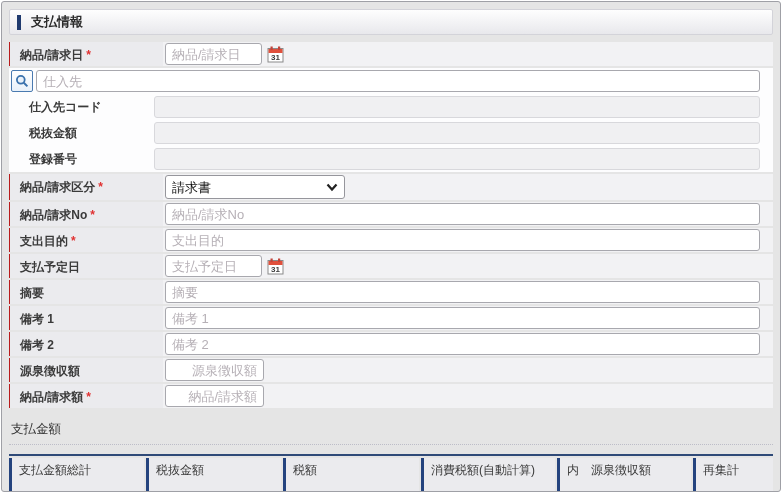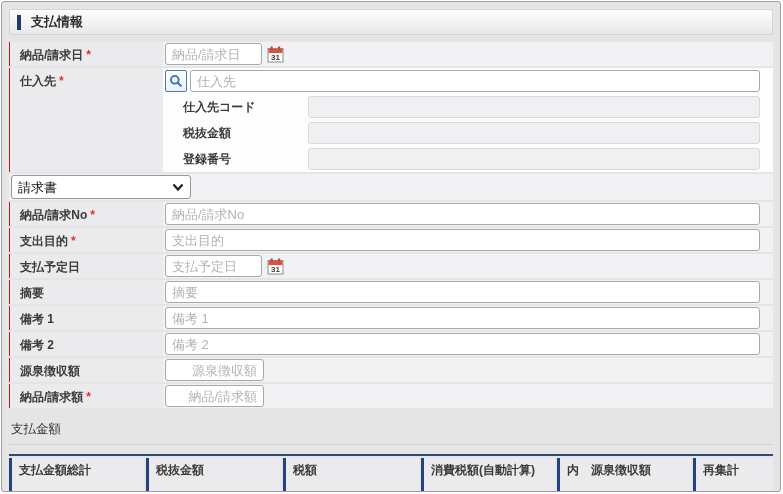--- a/index.html
+++ b/index.html
@@ -68,21 +68,21 @@
     padding:0;
   }
   
   .amount-title { margin:13px 2px 0; font-size:12.5px; font-weight:normal; color:#333; }
   .dotted-divider { border-bottom:1px dotted #bdbdc8; margin:6px 0 9px; }
   .amount-table { border-top:2px solid #2f4a78; border-bottom:2px solid #2f4a78;
     padding:2px 0 0; }
   .amount-head, .amount-body { display:flex; gap:2px; }
   .head-cell {
     background:#ebebee; border-left:3px solid #24437e;
-    padding:4px 0 12px 7px; font-size:12px; font-weight:bold; color:#3a3a3a;
+    padding:4px 0 12px 7px; font-size:12px; font-weight:normal; color:#3a3a3a;
   }
   .amount-body { padding:4px 0 5px; align-items:center; }
   .body-cell { padding:0 4px; }
   .c1{width:135px;} .c2{width:135px;} .c3{width:136px;}
   .c4{width:134px;} .c5{width:134px;} .c6{flex:1;}
   .amount-input {
     width:100%; height:20px; background:#f1f1f2; border:1px solid #c6c6cb;
     border-radius:3px; text-align:right; padding:0 6px; font-size:13px;
     color:#333; font-family:"Liberation Sans",sans-serif;
   }
@@ -113,23 +113,20 @@
             <rect x="1.5" y="3" width="14" height="4" fill="#e0503c"></rect>
             <rect x="3.5" y="0.5" width="2.2" height="3.5" fill="#c2443a"></rect>
             <rect x="11" y="0.5" width="2.2" height="3.5" fill="#c2443a"></rect>
             <text x="8.5" y="14" font-size="8" font-weight="bold" text-anchor="middle" fill="#3c3c3c" font-family="Liberation Sans, sans-serif">31</text>
           </svg>
         </button>
       </div>
     </div>
 
     <div class="row">
-      <div class="label-cell">
-        <span>仕入先</span><span class="req">*</span>
-      </div>
       <div class="data-cell block">
         <div class="supplier-main">
           <button class="search-btn">
             <svg width="14" height="14" viewBox="0 0 14 14">
               <circle cx="5.8" cy="5.8" r="3.9" fill="#eaf1f9" stroke="#3a72ad" stroke-width="1.8"></circle>
               <line x1="8.8" y1="8.8" x2="12.4" y2="12.4" stroke="#3a72ad" stroke-width="2"></line>
             </svg>
           </button>
           <input type="text" class="full required-input" style="flex: 1 1 0%;" placeholder="仕入先">
         </div>
@@ -142,20 +139,23 @@
           <span class="disabled-input"></span>
         </div>
         <div class="sub-row">
           <span class="sub-label">登録番号</span>
           <span class="disabled-input"></span>
         </div>
       </div>
     </div>
 
     <div class="row">
+      <div class="label-cell">
+        <span>納品/請求区分</span><span class="req">*</span>
+      </div>
       <div class="data-cell">
         <span class="select-wrap">
           <select>
             <option selected="">請求書</option>
           </select>
           <svg class="chevron" width="12" height="12" viewBox="0 0 12 12">
             <polyline points="1.5,3.5 6,8.5 10.5,3.5" fill="none" stroke="#222" stroke-width="2.2"></polyline>
           </svg>
         </span>
       </div>

